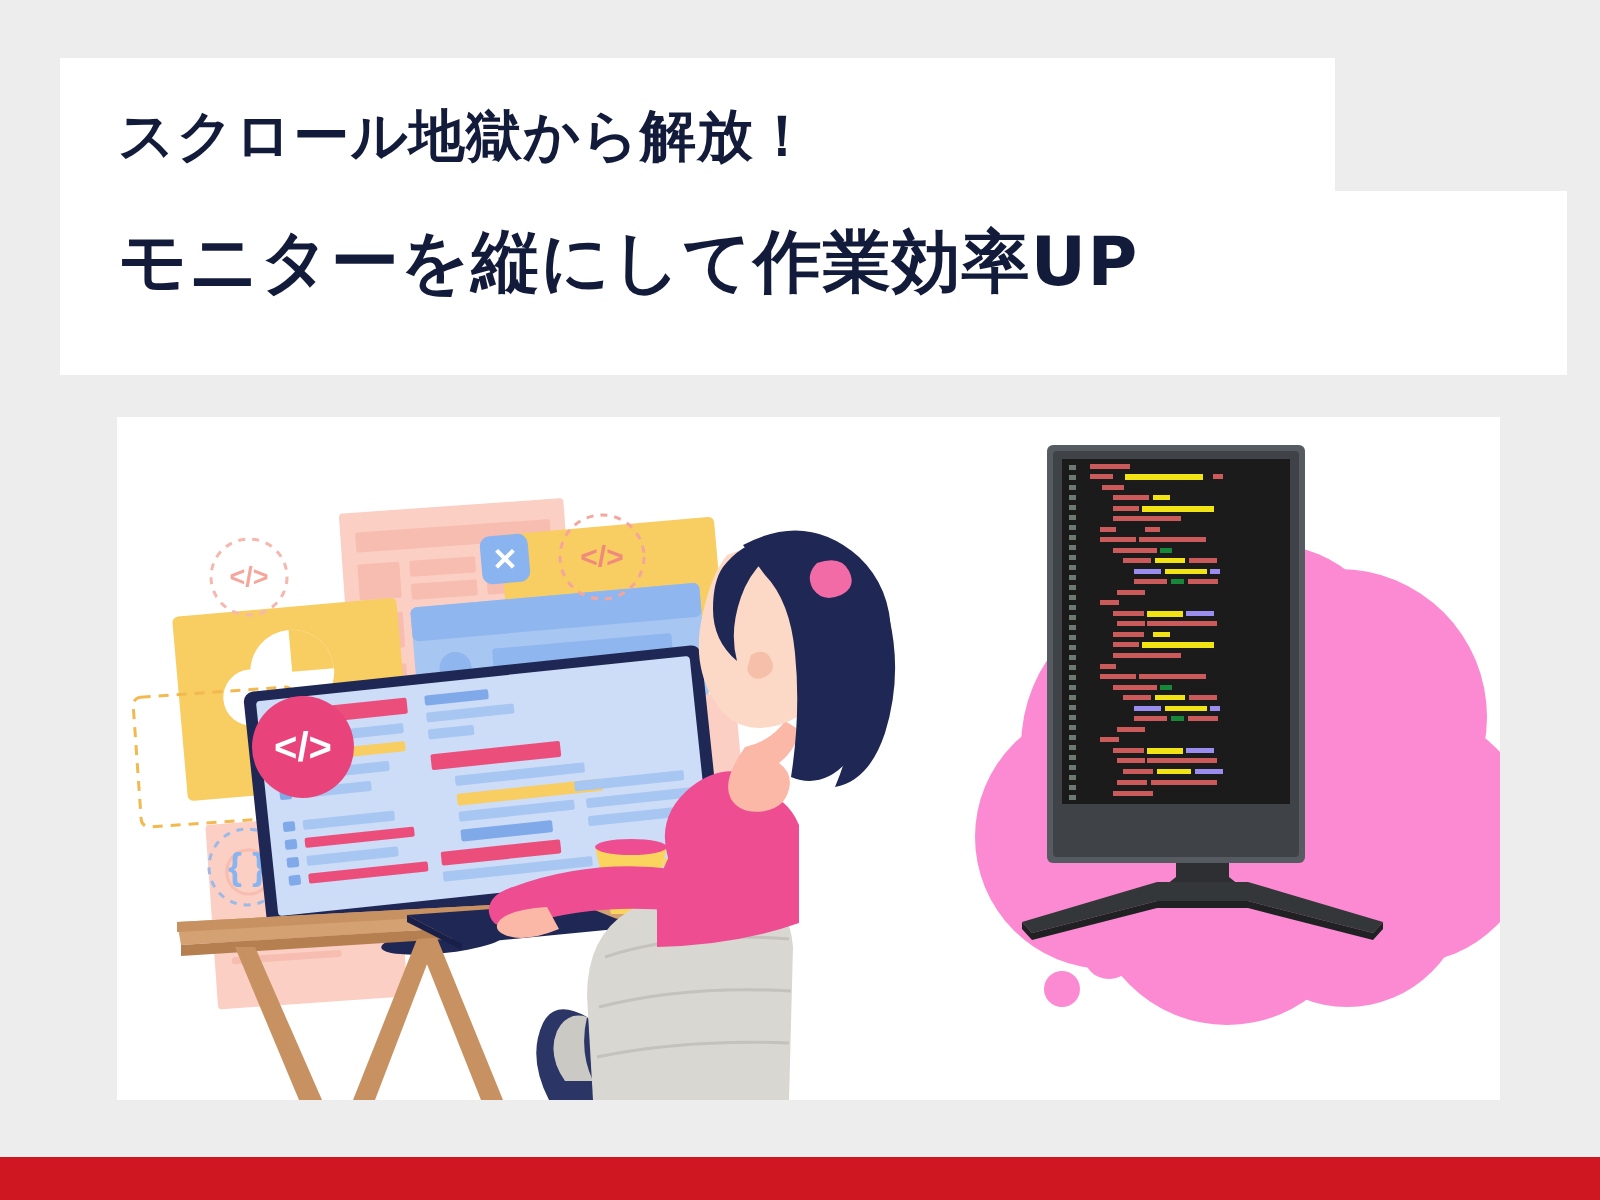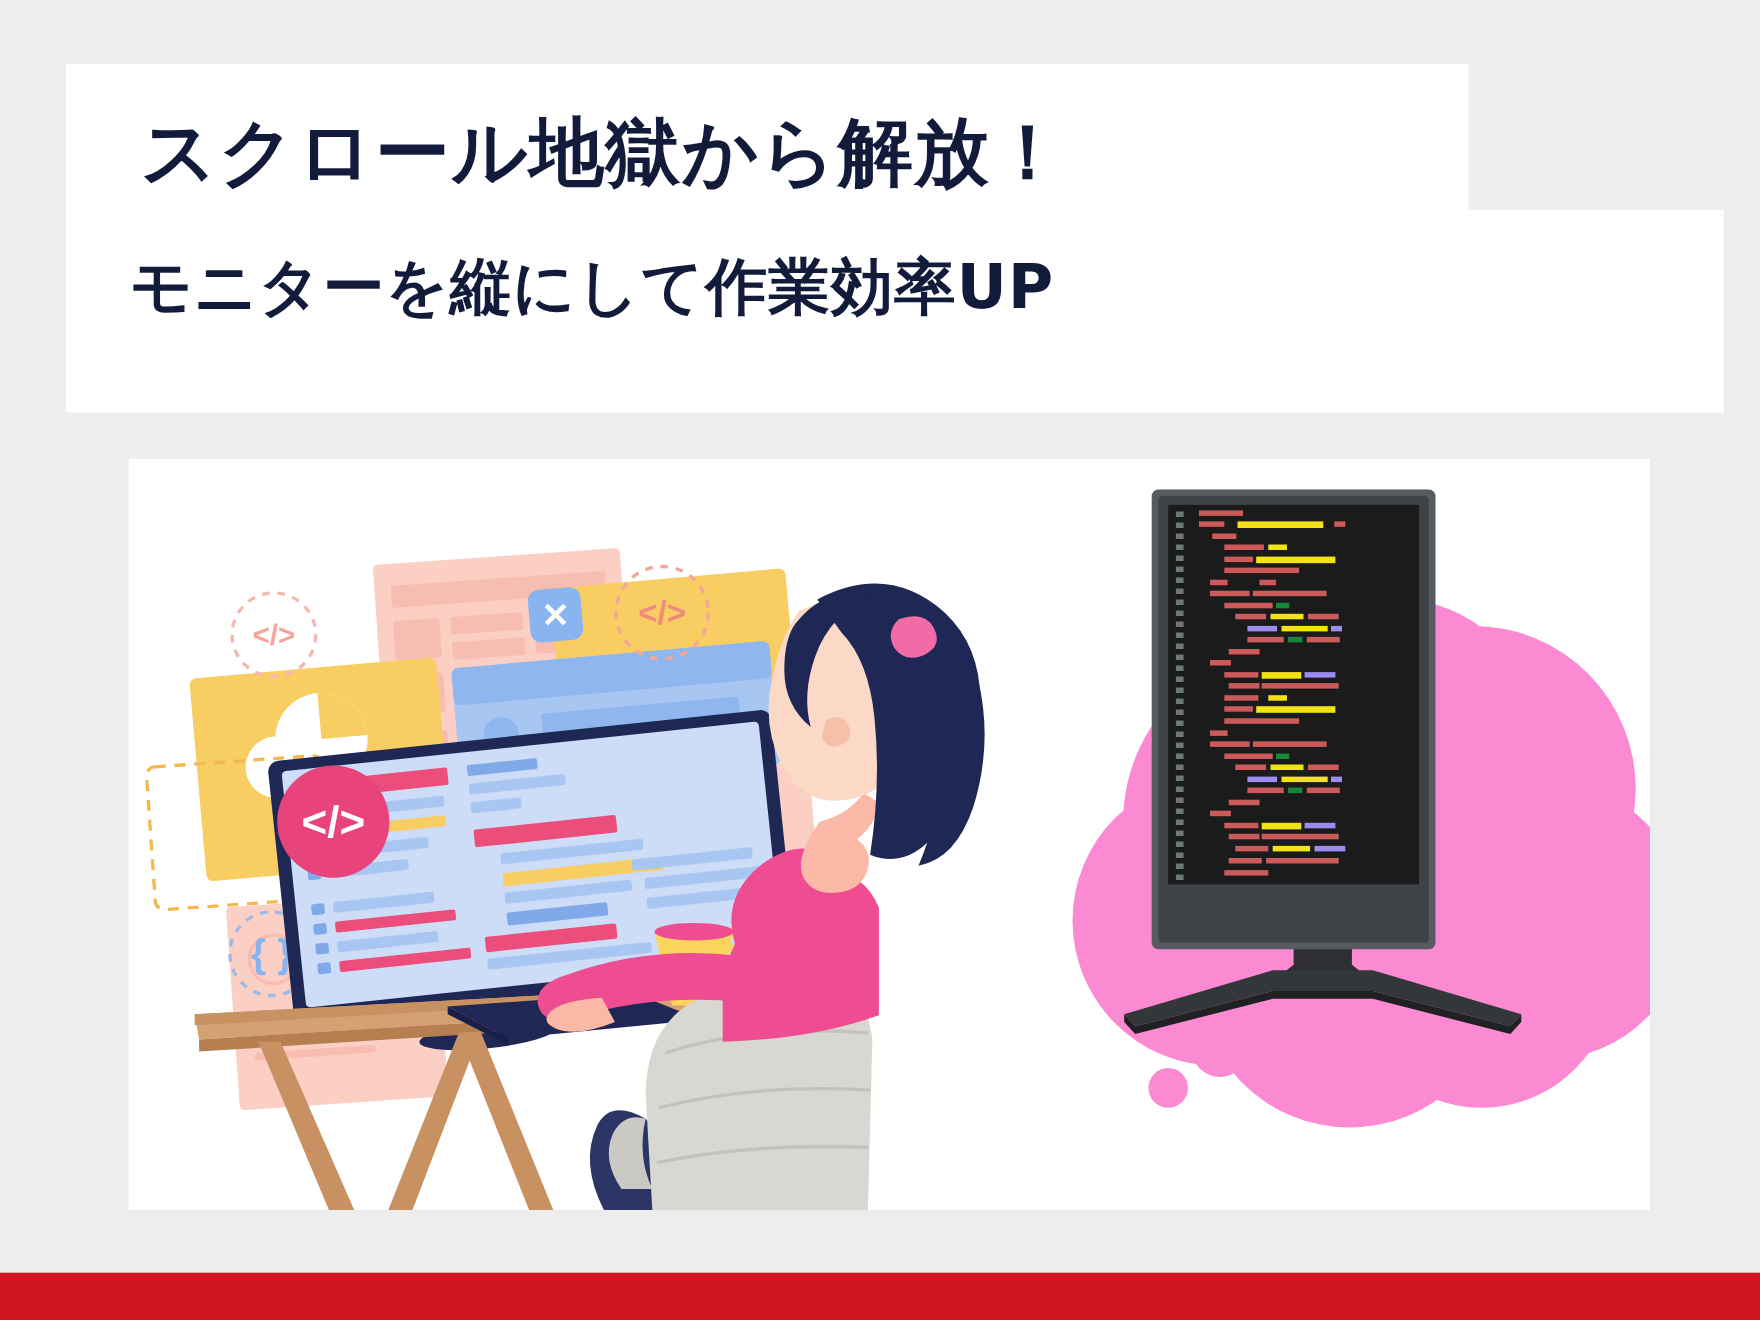--- a/index.html
+++ b/index.html
@@ -19,22 +19,22 @@
   .title-box-2{left:60px;top:191px;width:1507px;height:184px;}
 
   .title-line{
     position:absolute;
     color:#131b3b;
     font-weight:bold;
     white-space:nowrap;
     letter-spacing:0.02em;
     font-family:"DejaVu Sans","Liberation Sans",sans-serif;
   }
-  .title-line-1{left:128px;top:96px;font-size:68px;line-height:88px;}
-  .title-line-2{left:118px;top:218px;font-size:56px;line-height:88px;}
+  .title-line-1{left:118px;top:96px;font-size:56px;line-height:88px;font-family:Liberation Mono, monospace;}
+  .title-line-2{left:118px;top:218px;font-size:68px;line-height:88px;}
 
   
   .illo-panel{
     position:absolute;left:117px;top:417px;width:1383px;height:683px;
     background:#ffffff;overflow:hidden;
   }
   .illo-svg{display:block;width:1383px;height:683px;}
 
   
   .red-bar{position:absolute;left:0;bottom:0;width:1600px;height:43px;background:#ce1720;}

